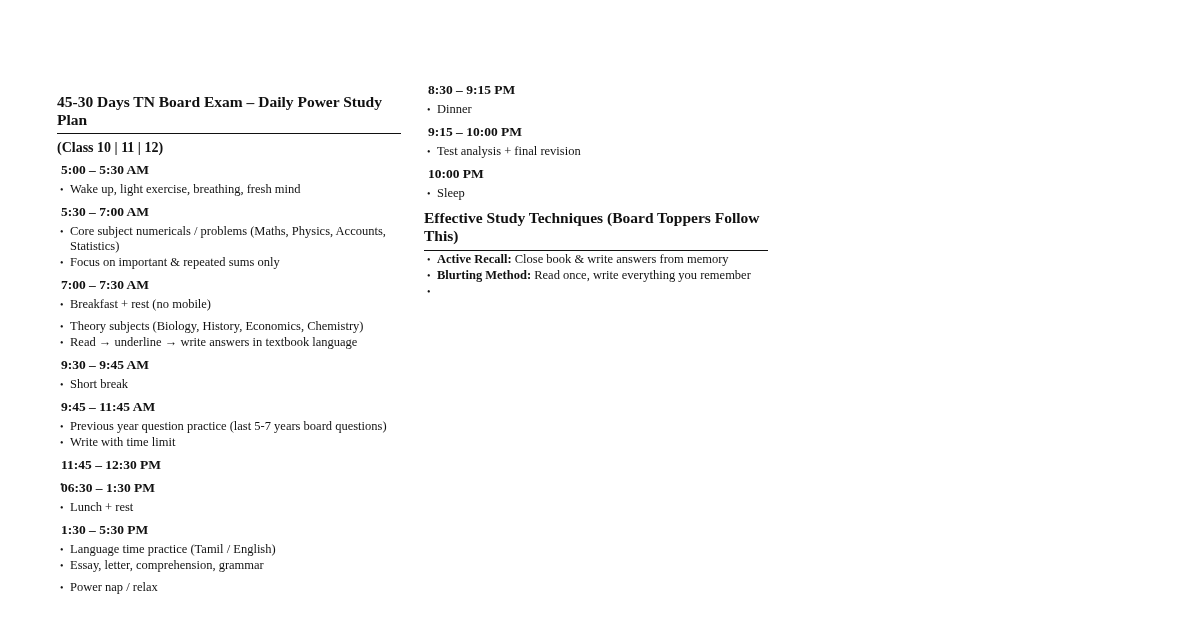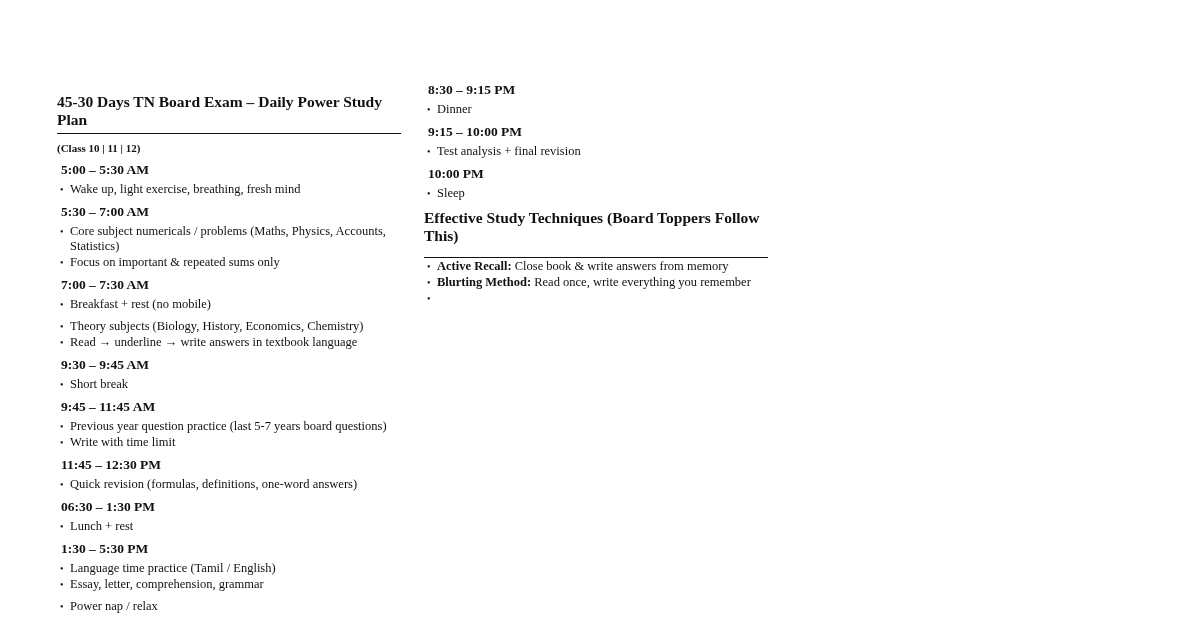--- a/index.html
+++ b/index.html
@@ -25,21 +25,21 @@
   .doc-title {
     font-weight: bold;
     font-size: 15.5px;
     line-height: 18px;
     margin: 0;
     padding-bottom: 4px;
     border-bottom: 1.6px solid #111;
   }
   .subtitle {
     font-weight: bold;
-    font-size: 11px;
+    font-size: 14px;
     line-height: 16px;
     margin: 6px 0 0 0;
   }
   .slot { margin-top: 7px; }
   .slot:first-of-type { margin-top: 0; }
   .slot-time {
     font-weight: bold;
     font-size: 13.5px;
     line-height: 16px;
     margin: 4px;
@@ -60,21 +60,21 @@
     position: absolute;
     left: 3px;
     top: 0;
     font-size: 10px;
   }
   .section-title {
     font-weight: bold;
     font-size: 15.5px;
     line-height: 18px;
     margin: 8px 0 0 0;
-    padding-bottom: 12px;
+    padding-bottom: 5px;
     border-bottom: 1.6px solid #111;
   }
   .tech-list { margin-top: 6px; }
   .tech-term { font-weight: bold; }
 </style>
 </head>
 <body>
 
 <div class="col col-left">
   <h1 class="doc-title">45-30 Days TN Board Exam – Daily Power Study Plan</h1>
@@ -115,21 +115,21 @@
       <div class="slot">
         <div class="slot-time">9:45 – 11:45 AM</div>
         <ul class="items">
           <li><span class="bullet">•</span><span>Previous year question practice (last 5-7 years board questions)</span></li>
           <li><span class="bullet">•</span><span>Write with time limit</span></li>
         </ul>
       </div>
       <div class="slot">
         <div class="slot-time">11:45 – 12:30 PM</div>
         <ul class="items">
-          <li><span class="bullet">•</span><span>Quick revision (formulas, definitions, one-word answers)</span></li>
+          <li><span class="bullet">•</span></li>
         </ul>
       </div>
       <div class="slot">
         <div class="slot-time">06:30 – 1:30 PM</div>
         <ul class="items">
           <li><span class="bullet">•</span><span>Lunch + rest</span></li>
         </ul>
       </div>
       <div class="slot">
         <div class="slot-time">1:30 – 5:30 PM</div>

